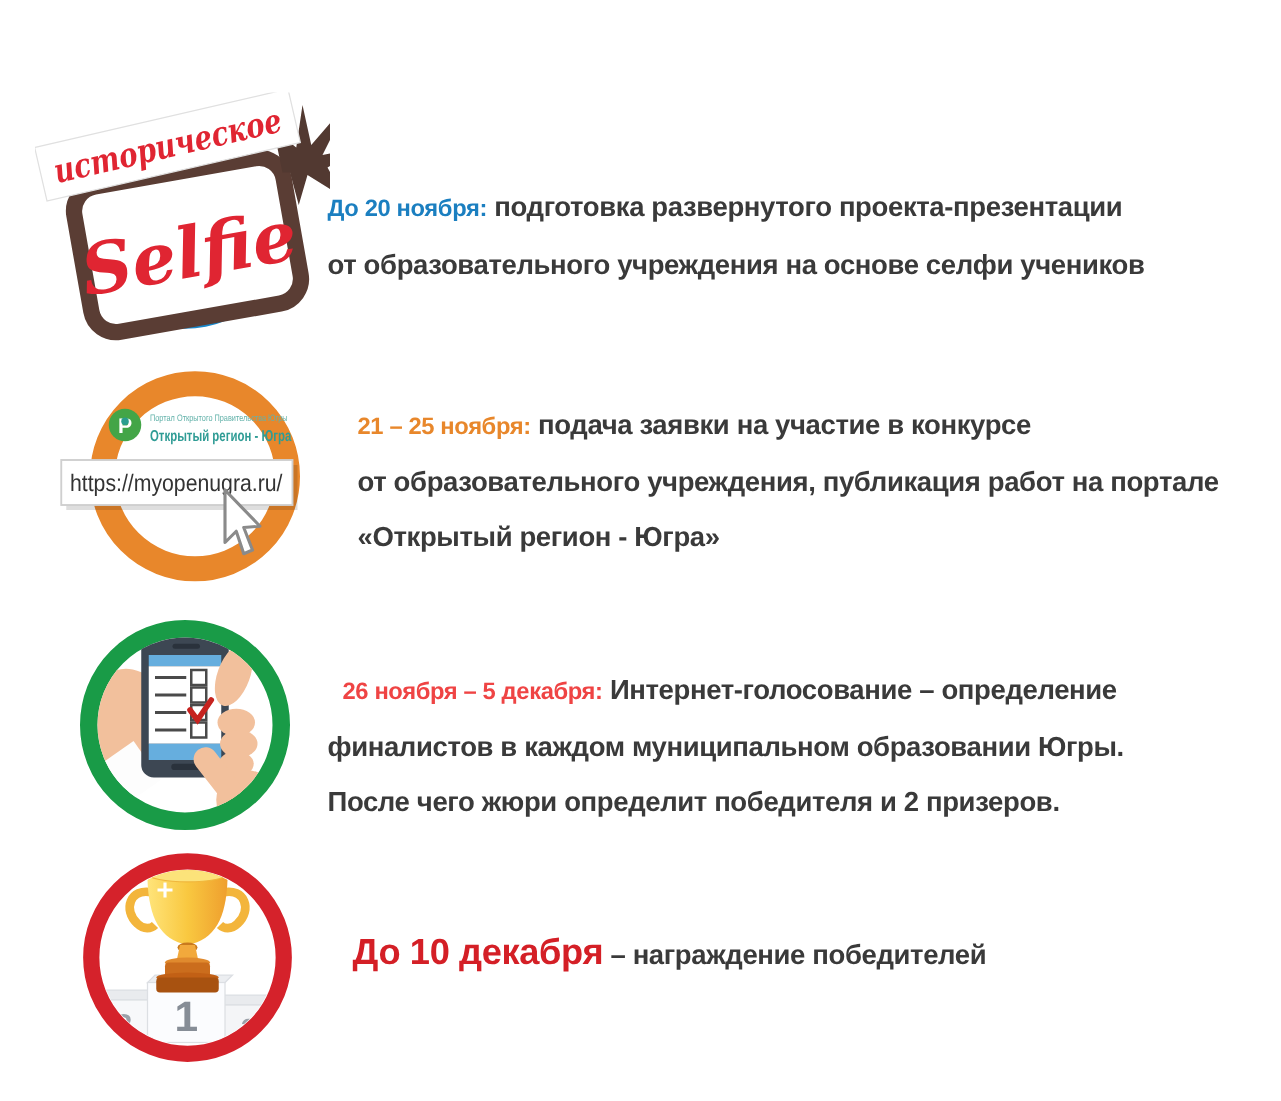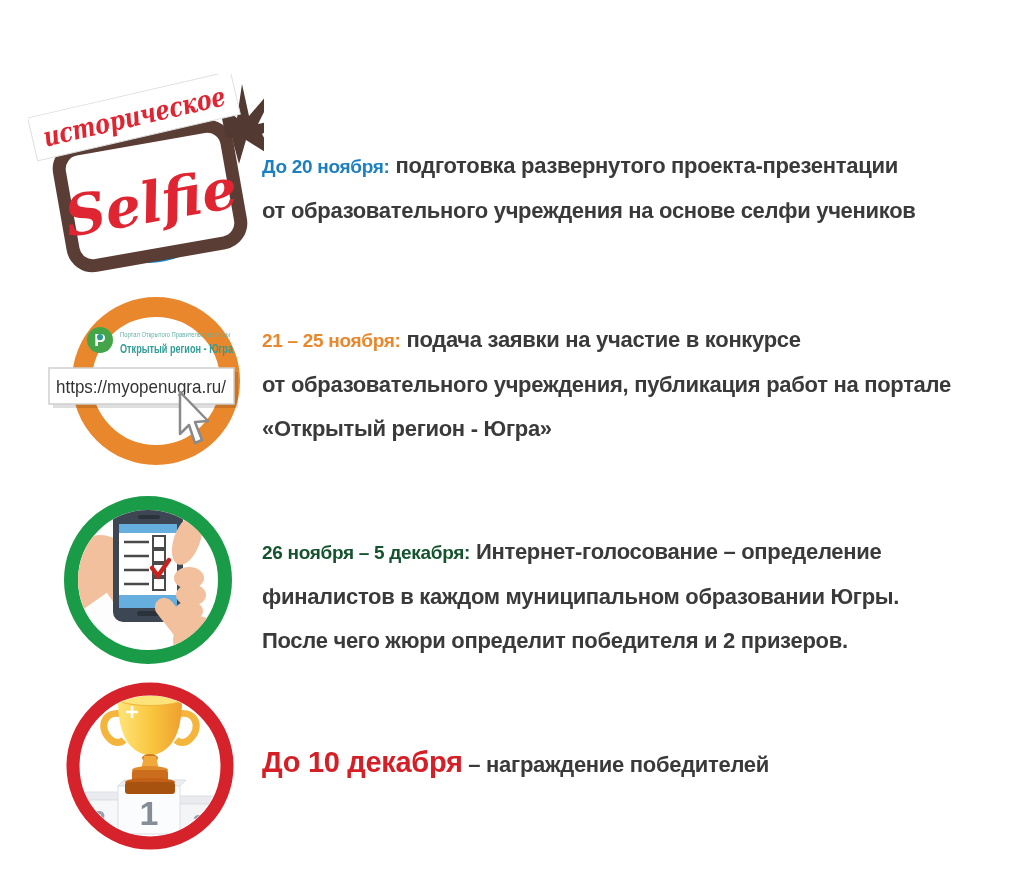--- a/index.html
+++ b/index.html
@@ -31,23 +31,23 @@
     font-weight:700;
     font-size:22px;
     letter-spacing:-0.3px;
     line-height:44px;
     white-space:pre-line;
     width:max-content;
     color:#3a3a3a;
   }
   .stage-text .date{font-size:19px;}
   #t1{top:144px;}
-  #t2{top:318px;}
+  #t2{top:318px;margin-left:24px;}
   #t3{top:530px;}
-  #t4{top:740px;}
+  #t4{top:740px;margin-left:20px;}
   #t4 .date{font-size:29px;}
   svg text{font-family:"Liberation Sans",sans-serif;}
   .script-text{font-family:"DejaVu Serif",serif;font-style:italic;font-weight:bold;}
 </style>
 </head>
 <body>
 
 <div class="page">
 
 
@@ -172,19 +172,19 @@
     </svg>
   </div>
 
   <p class="stage-text s1" id="t1"><span class="date" style="color: rgb(27, 127, 192);">До 20 ноября:</span><span class="desc"> подготовка развернутого проекта-презентации
 от образовательного учреждения на основе селфи учеников</span></p>
 
   <p class="stage-text s2" id="t2"><span class="date" style="color: rgb(232, 135, 43);">21 – 25 ноября:</span><span class="desc"> подача заявки на участие в конкурсе
 от образовательного учреждения, публикация работ на портале
 «Открытый регион - Югра»</span></p>
 
-  <p class="stage-text s3" id="t3"><span class="date" style="color: #14532d;">26 ноября – 5 декабря:</span><span class="desc"> Интернет-голосование – определение
+  <p class="stage-text s3" id="t3"><span class="date" style="color: #ef4444; margin-left: 12px;">26 ноября – 5 декабря:</span><span class="desc"> Интернет-голосование – определение
 финалистов в каждом муниципальном образовании Югры.
 После чего жюри определит победителя и 2 призеров.</span></p>
 
   <p class="stage-text s4" id="t4"><span class="date" style="color: rgb(212, 31, 38);">До 10 декабря</span><span class="desc"> – награждение победителей</span></p>
 
 </div>
 
 </body></html>

